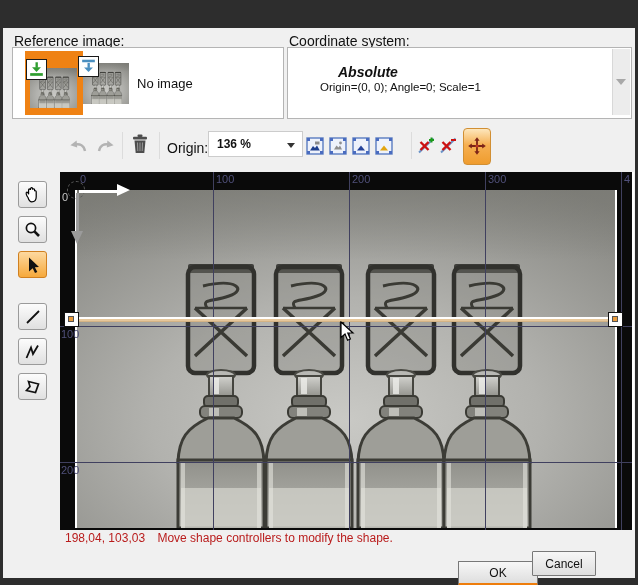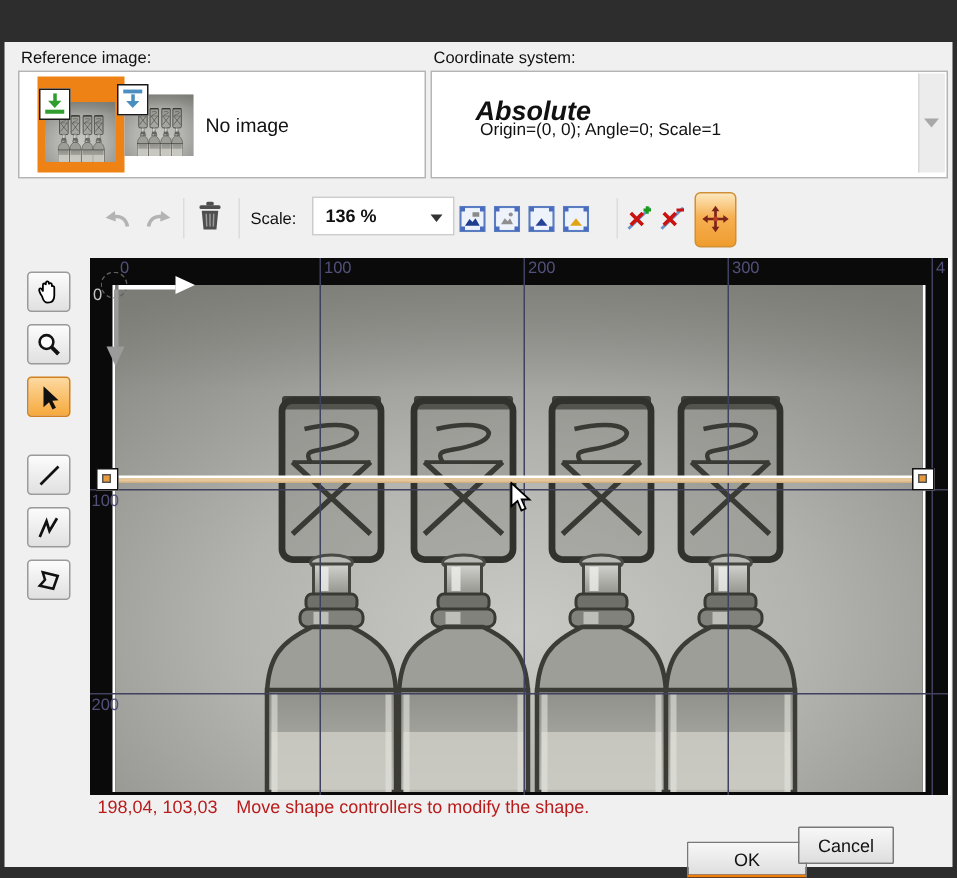--- a/index.html
+++ b/index.html
@@ -7,26 +7,26 @@
   .window{position:relative; width:638px; height:585px; background:#2d2d2d; overflow:hidden;}
   .titlebar{position:absolute; left:0; top:0; width:638px; height:28px;
     background:linear-gradient(#4a4a4a,#303030);
     box-shadow:inset 0 -1px 0 #222;}
   .titlebar .stripes{position:absolute; inset:0;
     background:repeating-linear-gradient(135deg, rgba(255,255,255,0.05) 0 3px, rgba(0,0,0,0.08) 3px 6px);}
   .title-text{position:absolute; left:34px; top:6px; color:#fff; font-size:13px; font-weight:bold;}
   .app-icon{position:absolute; left:11px; top:4px;}
   .winbtn{position:absolute; top:8px; width:16px; height:14px;}
   .content{position:absolute; left:3px; top:28px; width:632px; height:550px; background:#f0f0f0;}
-  .lbl{position:absolute; font-size:11px; color:#111;}
+  .lbl{position:absolute; font-size:14px; color:#111;}
   .groupbox{position:absolute; background:#fff; border:1px solid #b4b4b4;}
   .thumb-selected{position:absolute; left:12px; top:3px; width:58px; height:64px; background:#ef8214;}
   .mini{position:absolute; background:#a8a8a4;}
   .badge{position:absolute; width:21px; height:21px; background:#fff; border:1px solid #1a1a1a; box-sizing:border-box;}
-  .coord-mode{position:absolute; font-size:18px; font-weight:bold; font-style:italic; color:#111;}
+  .coord-mode{position:absolute; font-size:14px; font-weight:bold; font-style:italic; color:#111;margin-left:21px;}
   .coord-details{position:absolute; font-size:11.5px; color:#111;}
   .scrollstrip{position:absolute; background:#ececec; border-left:1px solid #d8d8d8;}
   .scroll-arrow{position:absolute; width:0; height:0; border-left:5px solid transparent; border-right:5px solid transparent; border-top:6px solid #a8a8a8;}
   .toolsep{position:absolute; width:1px; height:27px; background:#dcdcdc; top:132px;}
   .combo{position:absolute; left:208px; top:131px; width:95px; height:26px; background:#fff; border:1px solid #ccc; box-sizing:border-box;font-weight:bold;}
   .combo-text{position:absolute; left:8px; top:5px; font-size:12px; color:#111;}
   .combo-arrow{position:absolute; right:7px; top:11px; width:0; height:0; border-left:4px solid transparent; border-right:4px solid transparent; border-top:5px solid #333;}
   .toolicon{position:absolute;}
   .movebtn{position:absolute; left:460px; top:128px; width:28px; height:37px;
     background:linear-gradient(#fde7bd,#f6b052 45%,#ef9c2e);
@@ -166,21 +166,21 @@
     <div class="toolsep" style="left:119px; top:104px;"></div>
     <span class="toolicon" style="left:127px; top:105px;">
       <svg width="20" height="22" viewBox="0 0 20 22">
         <rect x="7.5" y="1.5" width="5" height="2.5" rx="1" fill="#4e4e4e"></rect>
         <rect x="3" y="3.8" width="14" height="2.6" rx="1" fill="#4e4e4e"></rect>
         <path d="M4.5,7.5 L15.5,7.5 L14.3,20 L5.7,20 Z" fill="#4e4e4e"></path>
         <path d="M7.5,9.5 L7.8,18 M10,9.5 L10,18 M12.5,9.5 L12.2,18" stroke="#9a9a9a" stroke-width="1"></path>
       </svg>
     </span>
     <div class="toolsep" style="left:156px; top:104px;"></div>
-    <span class="lbl" style="left:164px; top:112px;">Scale:</span>
+    <span class="lbl" style="left:164px; top:112px;">Origin:</span>
     <div class="combo" style="left:205px; top:103px;">
       <span class="combo-text">136 %</span>
       <span class="combo-arrow"></span>
     </div>
 
     <span class="toolicon" style="left:303px; top:109px;">
       <svg width="18" height="18" viewBox="0 0 18 18">
         <rect x="1" y="1" width="16" height="16" fill="#eef2fb" stroke="#5a7cc0" stroke-width="1.4"></rect>
         <rect x="1" y="1" width="3" height="3" fill="#4a6cc0"></rect>
           <rect x="14" y="1" width="3" height="3" fill="#4a6cc0"></rect>

